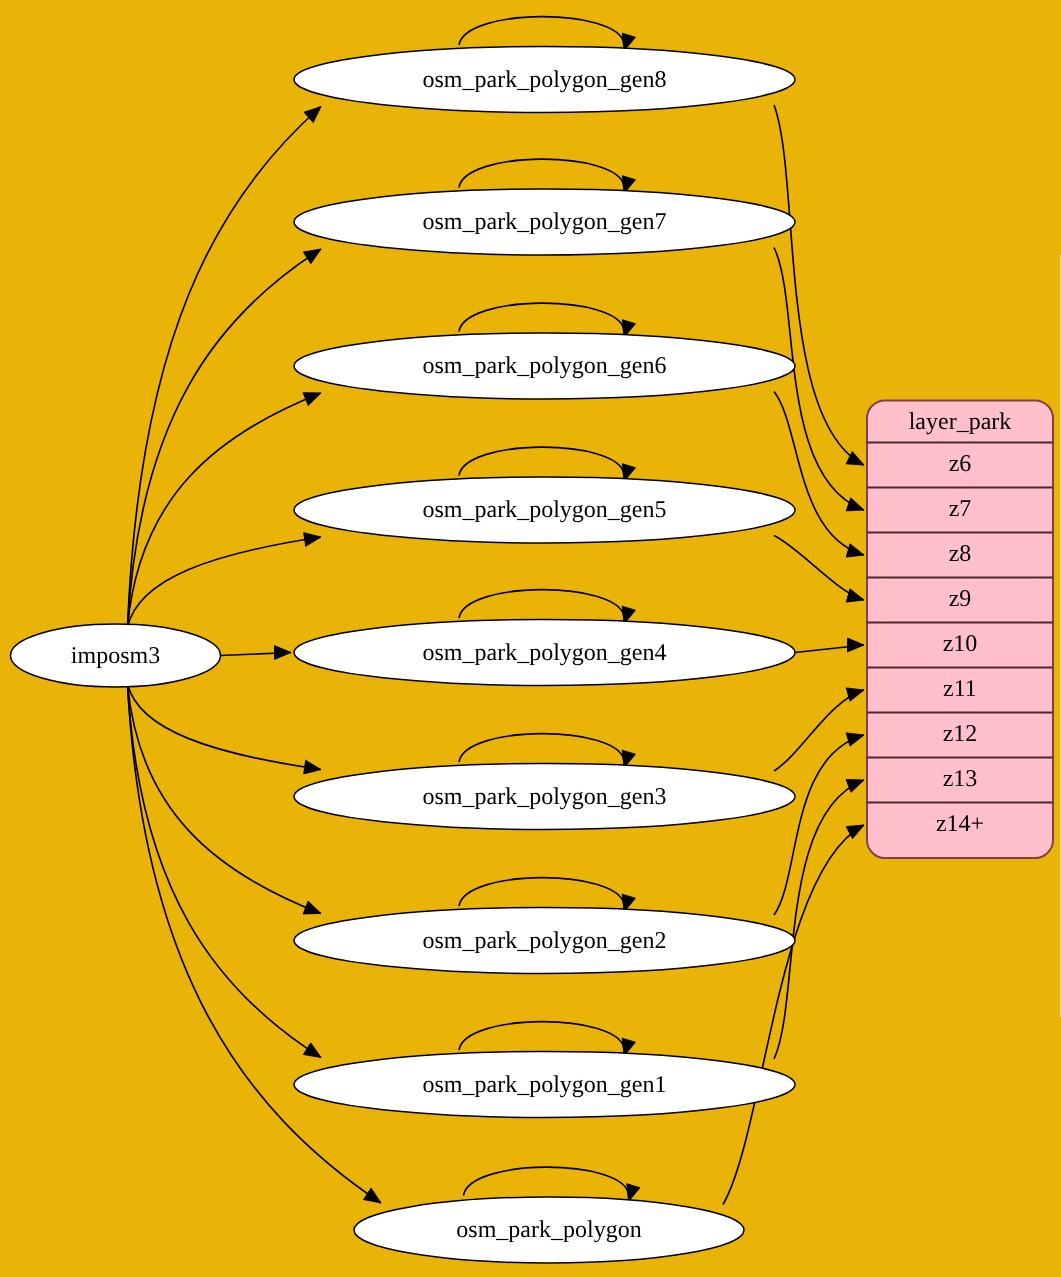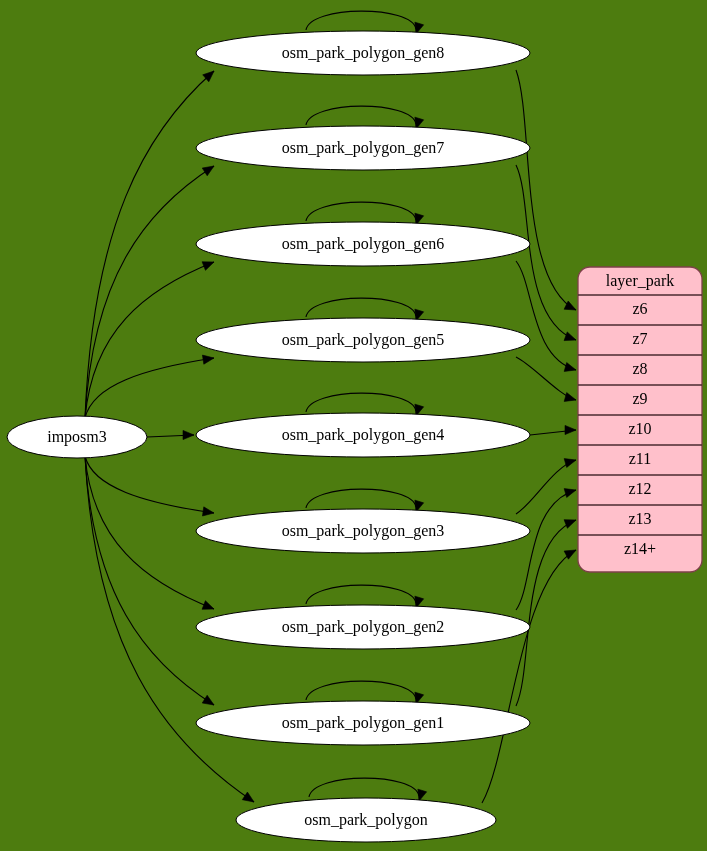--- a/index.html
+++ b/index.html
@@ -10,21 +10,21 @@
   body {
     width: 707px;
     height: 851px;
     overflow: hidden;
     font-family: "Liberation Serif", "DejaVu Serif", serif;
   }
   #graph-root {
     position: relative;
     width: 707px;
     height: 851px;
-    background: #4d7c0f;
+    background: #eab308;
   }
   svg#graph-canvas {
     display: block;
     width: 707px;
     height: 851px;
   }
   .node-ellipse {
     fill: #ffffff;
     stroke: #000000;
     stroke-width: 1px;

